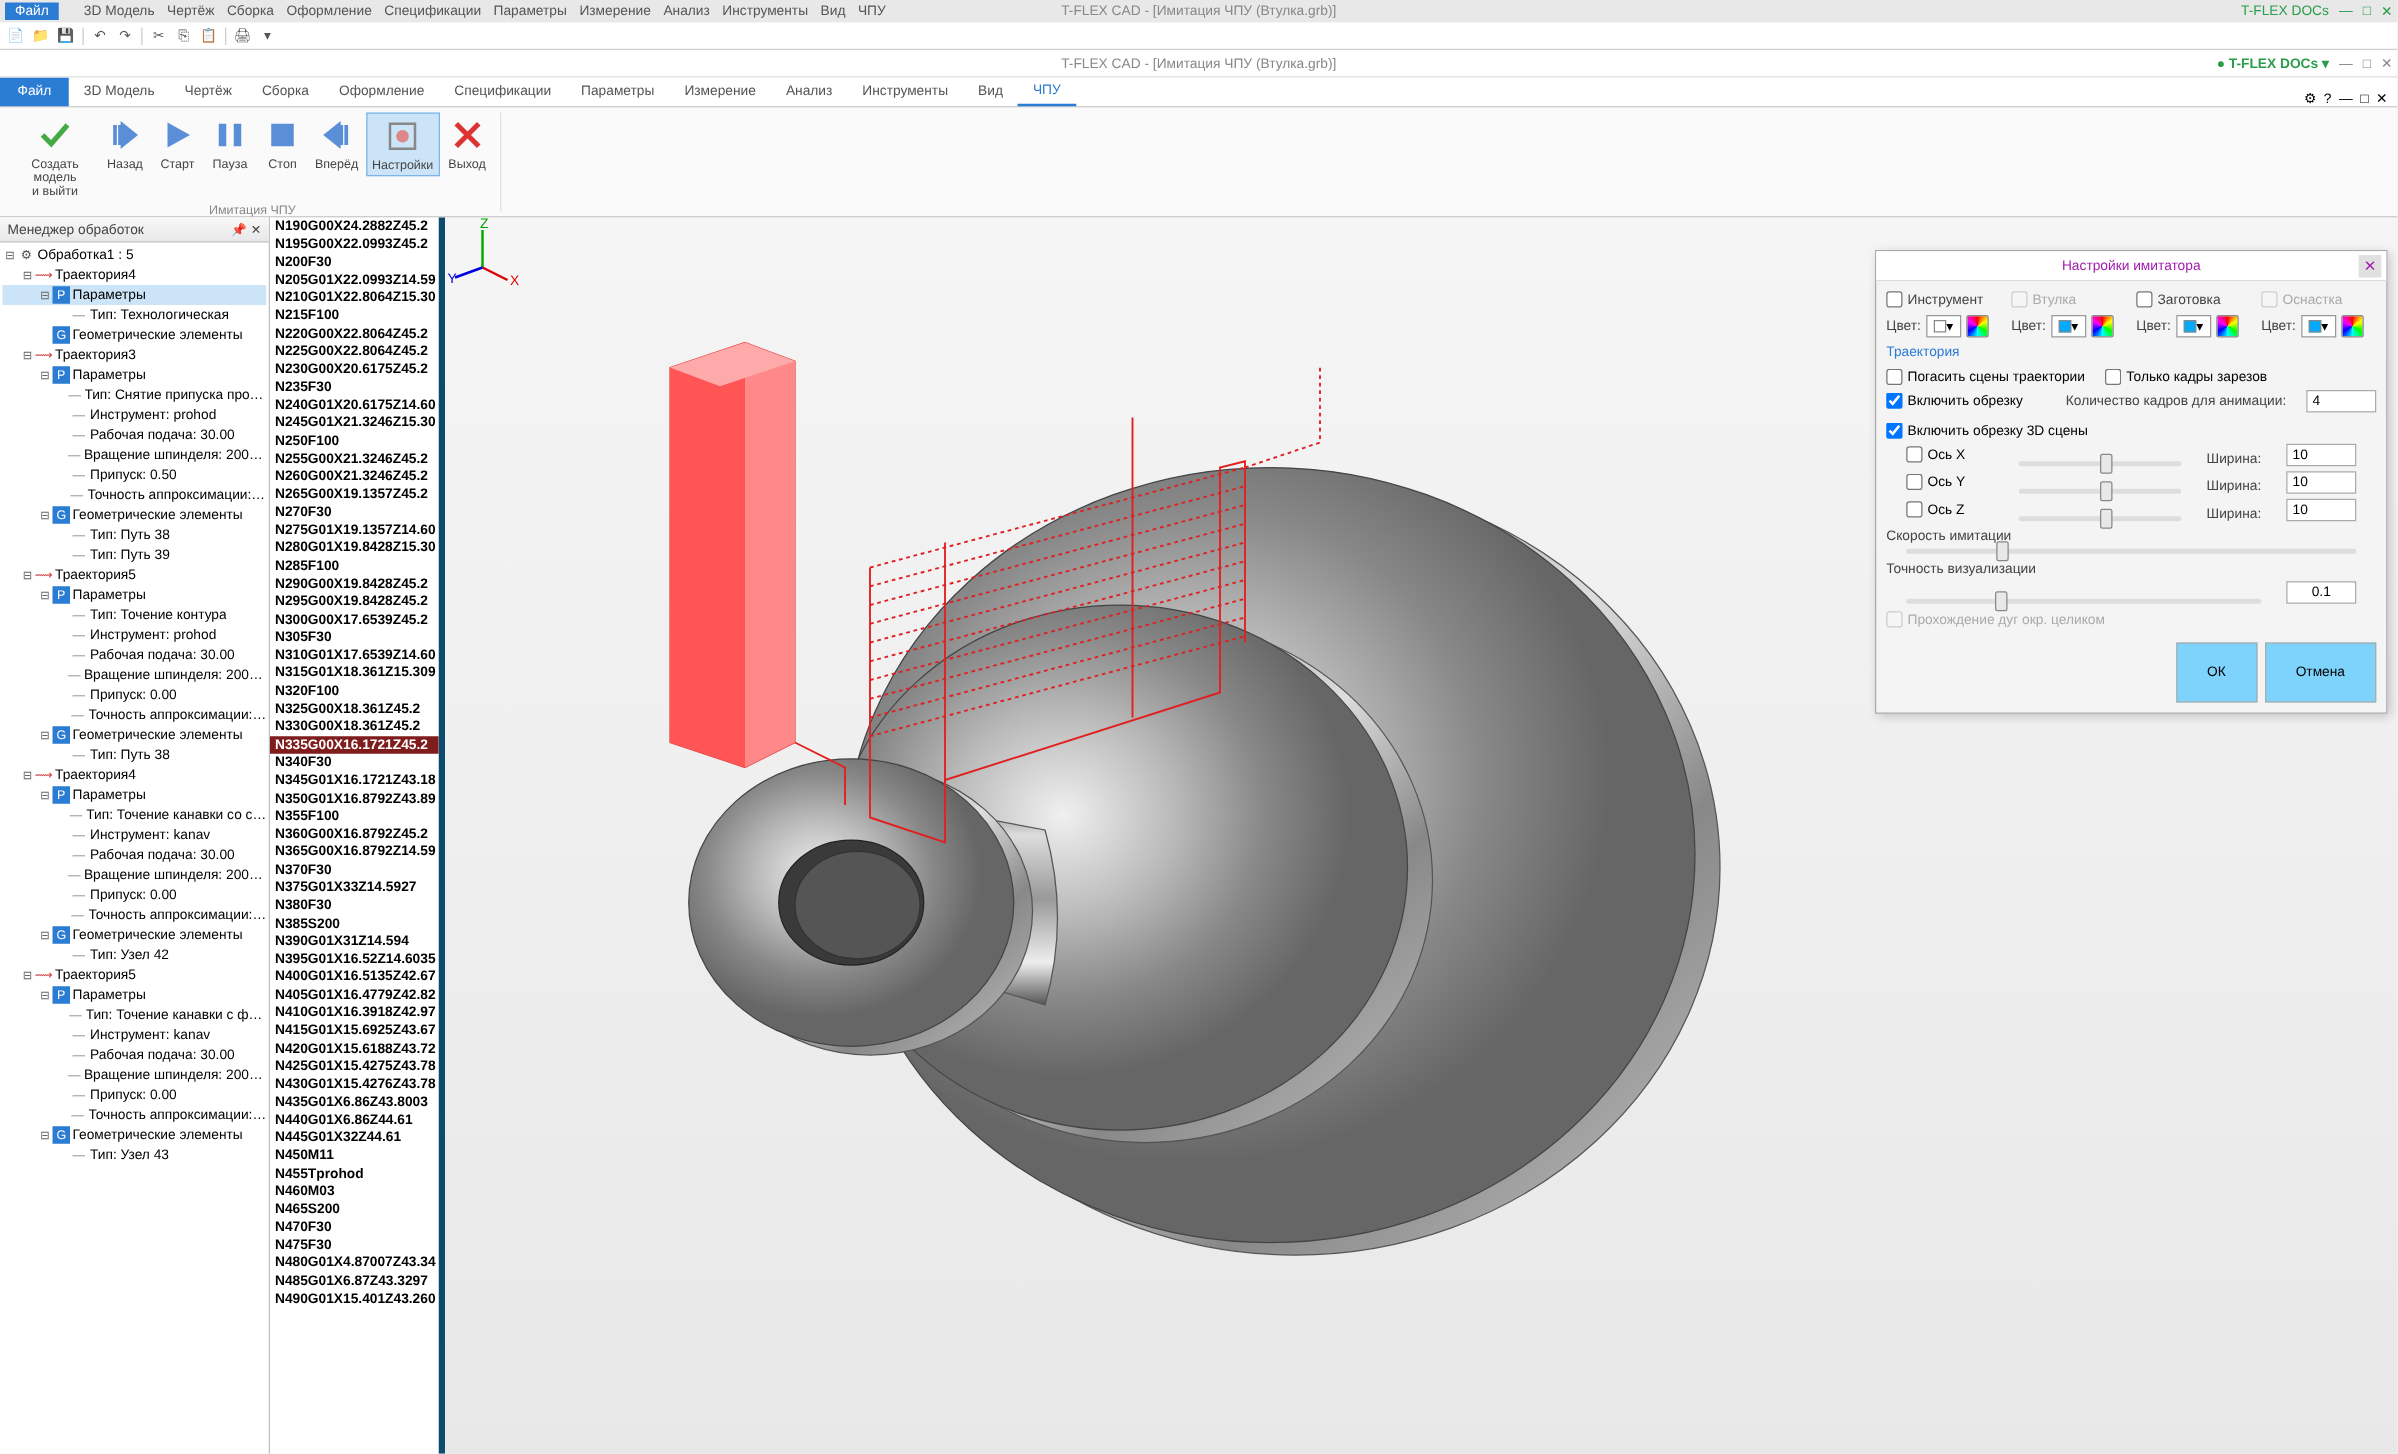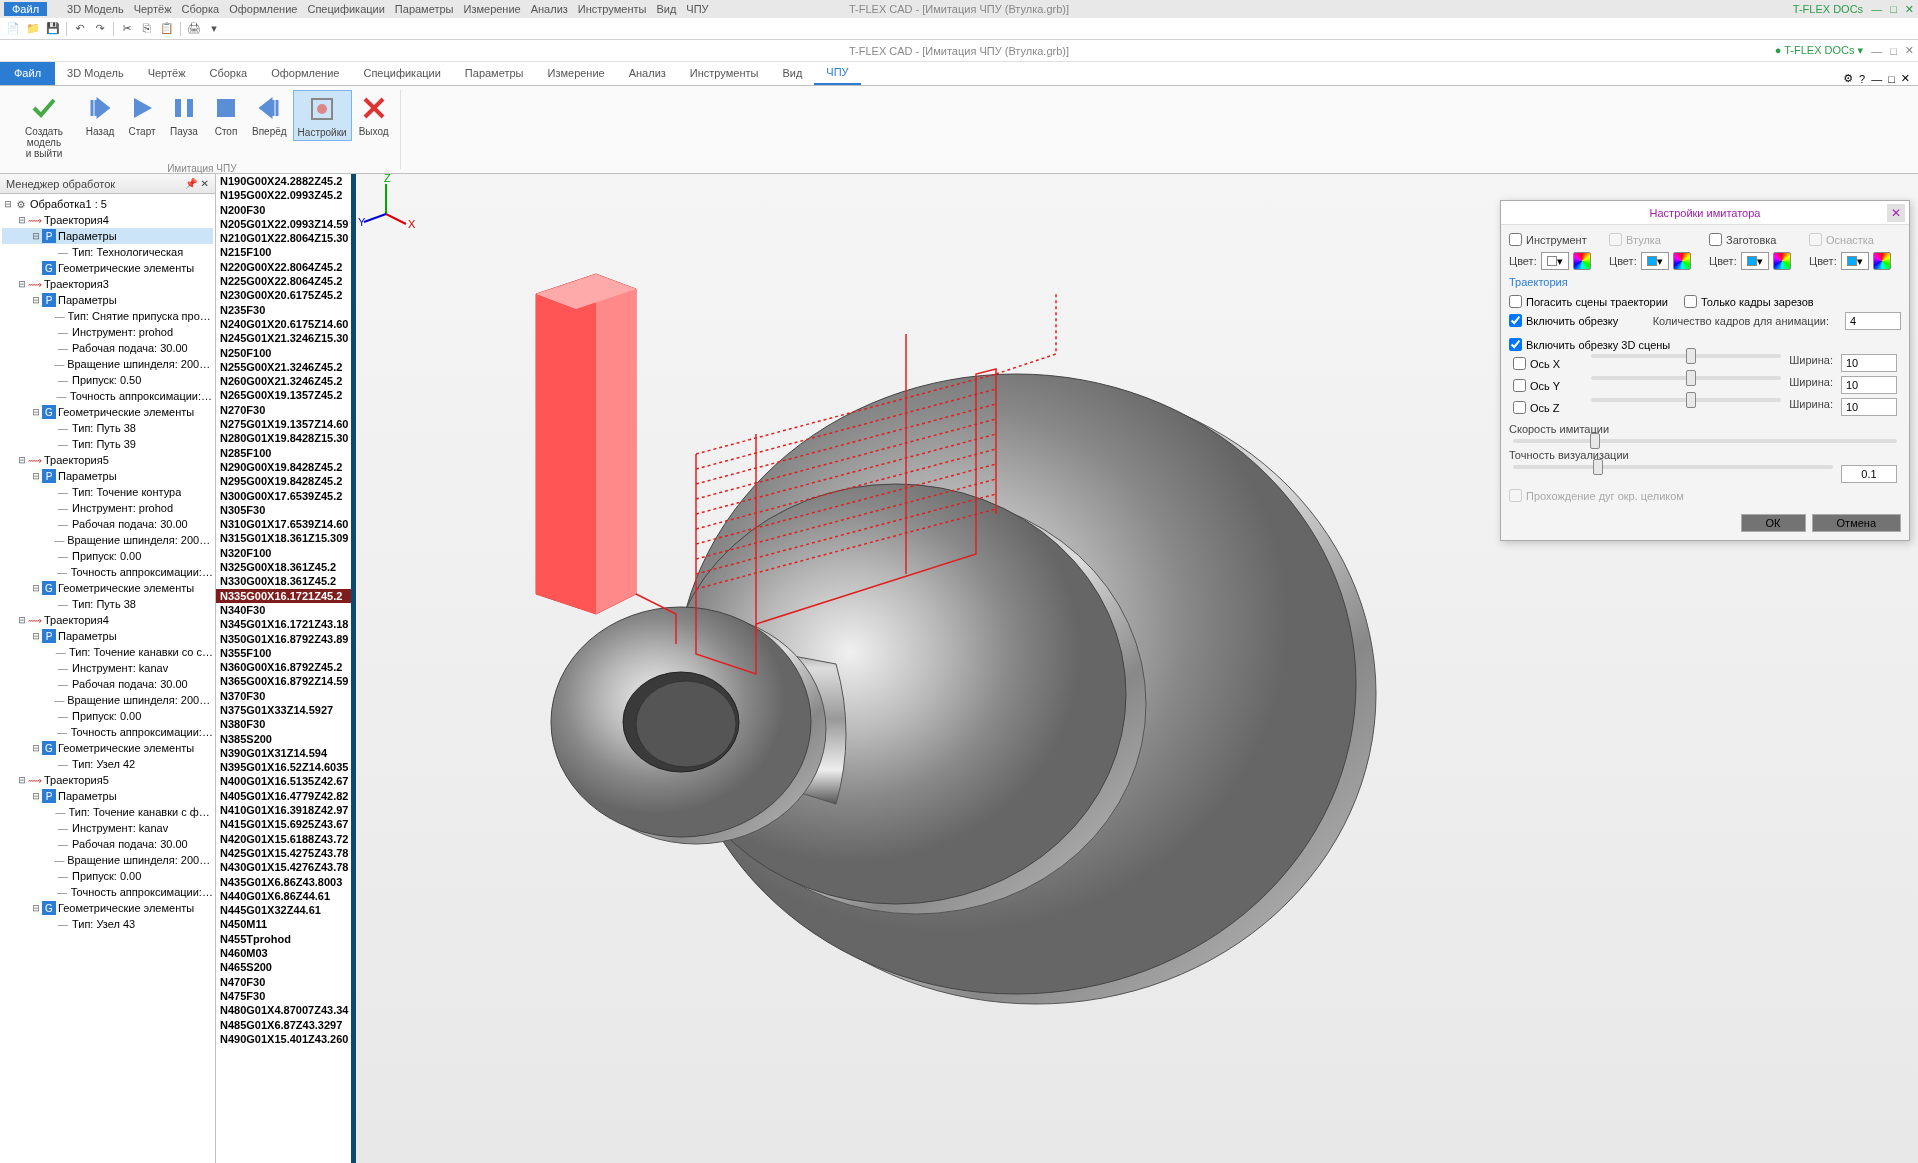--- a/index.html
+++ b/index.html
@@ -12,21 +12,21 @@
 .top-title .right { margin-left: auto; display: flex; align-items: center; gap: 8px; color: #2a9d4a; }
 
 
 .qat { height: 22px; background: #fff; border-bottom: 1px solid #d0d0d0; display: flex; align-items: center; padding: 0 4px; gap: 2px; }
 .qat-btn { width: 18px; height: 18px; display: flex; align-items: center; justify-content: center; font-size: 11px; color: #555; cursor: pointer; }
 .qat-sep { width: 1px; height: 14px; background: #ccc; margin: 0 2px; }
 
 
 .title-bar { height: 22px; background: #fff; display: flex; align-items: center; justify-content: center; color: #888; font-size: 11px; position: relative; border-bottom: 1px solid #e0e0e0; }
 .title-bar .right-controls { position: absolute; right: 4px; display: flex; gap: 8px; align-items: center; }
-.title-bar .docs-label { color: #2a9d4a; font-weight: 400; text-align: right; }
+.title-bar .docs-label { color: #2a9d4a; font-weight: 700; text-align: right; }
 
 
 .ribbon-tabs { height: 24px; background: #fff; display: flex; align-items: flex-end; padding-left: 0; border-bottom: 1px solid #c0c0c0; }
 .ribbon-tab-file { background: #2b7cd3; color: #fff; padding: 4px 14px; height: 24px; display: flex; align-items: center; cursor: pointer; }
 .ribbon-tab { padding: 4px 12px; color: #555; cursor: pointer; height: 24px; display: flex; align-items: center; }
 .ribbon-tab.active { color: #2b7cd3; border-bottom: 2px solid #2b7cd3; }
 .ribbon-tabs .right-icons { margin-left: auto; display: flex; gap: 6px; padding-right: 8px; align-items: center; }
 
 
 .ribbon { height: 88px; background: #fafafa; border-bottom: 1px solid #c0c0c0; display: flex; padding: 4px; }
@@ -81,25 +81,25 @@
 .dialog-col { flex: 1; display: flex; align-items: center; gap: 4px; }
 .dialog-label { font-size: 11px; color: #444; }
 .dialog-label.disabled { color: #aaa; }
 .color-select { width: 28px; height: 18px; border: 1px solid #999; display: flex; align-items: center; justify-content: center; background: #fff; }
 .color-swatch { width: 10px; height: 10px; display: inline-block; }
 .gradient-btn { width: 18px; height: 18px; background: conic-gradient(red, yellow, lime, cyan, blue, magenta, red); border-radius: 2px; border: 1px solid #888; }
 .section-label { font-size: 11px; color: #2b7cd3; margin: 6px 0 4px; }
 .checkbox-row { display: flex; align-items: center; gap: 4px; margin: 3px 0; }
 .checkbox-row input[type="checkbox"] { width: 13px; height: 13px; }
 .dialog-input { border: 1px solid #aaa; padding: 1px 4px; width: 56px; height: 18px; background: #fff; font-size: 11px; }
-.slider-row { display: flex; align-items: flex-start; gap: 8px; margin: 3px 4px; }
+.slider-row { display: flex; align-items: flex-end; gap: 20px; margin: 3px 16px; }
 .slider { flex: 1; height: 4px; background: #ddd; position: relative; border-radius: 2px; }
 .slider-thumb { position: absolute; width: 10px; height: 16px; background: #e8e8e8; border: 1px solid #888; top: -6px; border-radius: 2px; }
 .dialog-buttons { display: flex; justify-content: flex-end; gap: 6px; margin-top: 12px; }
-.dialog-btn { padding: 2px 24px; background: #737373; border: 1px solid #aaa; cursor: pointer; font-size: 11px; }
+.dialog-btn { padding: 17px 24px; background: #7dd3fc; border: 1px solid #aaa; cursor: pointer; font-size: 11px; }
 
 
 .axis-gizmo { position: absolute; bottom: 10px; right: 10px; width: 60px; height: 60px; }
 </style>
 </head>
 <body>
 
 <div class="top-title">
   <span style="background:#2b7cd3;color:#fff;padding:1px 8px;">Файл</span>
   <div class="menus">

